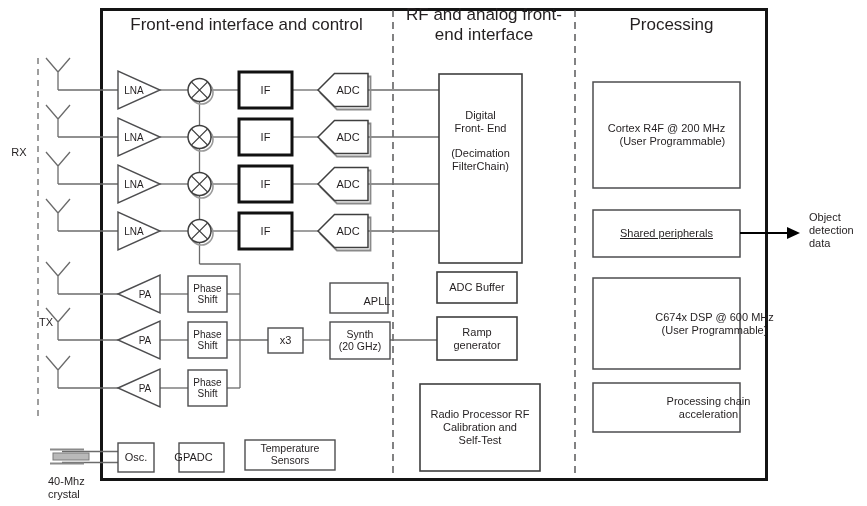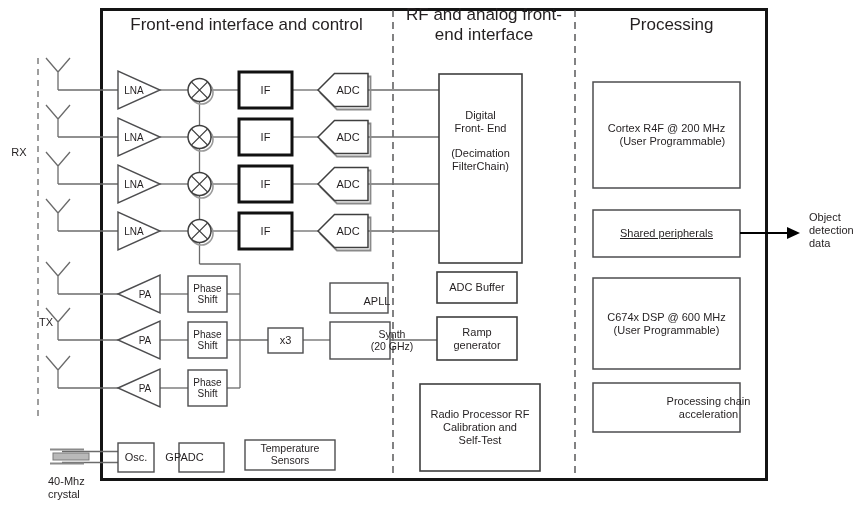--- a/index.html
+++ b/index.html
@@ -220,47 +220,47 @@
 
   <div class="lbl small" style="left:188px;top:282px;width:39px;height:24px;">Phase
 Shift</div>
   <div class="lbl small" style="left:188px;top:328px;width:39px;height:24px;">Phase
 Shift</div>
   <div class="lbl small" style="left:188px;top:376px;width:39px;height:24px;">Phase
 Shift</div>
 
   <div class="lbl" style="left:268px;top:328px;width:35px;height:25px;">x3</div>
   <div class="lbl" style="left:348px;top:283px;width:58px;height:37px;">APLL</div>
-  <div class="lbl small" style="left:330px;top:322px;width:60px;height:37px;font-size:10.5px;padding-left:32px;">Synth
+  <div class="lbl small" style="left:330px;top:322px;width:60px;height:37px;font-size:10.5px;">Synth
 (20 GHz)</div>
 
   <div class="lbl" style="left:439px;top:74px;width:83px;height:134px;">Digital
 Front- End
 
 (Decimation
 FilterChain)</div>
   <div class="lbl" style="left:437px;top:272px;width:80px;height:31px;">ADC Buffer</div>
   <div class="lbl" style="left:437px;top:317px;width:80px;height:43px;">Ramp
 generator</div>
   <div class="lbl" style="left:420px;top:384px;width:120px;height:87px;border-radius:22px;">Radio Processor RF
 Calibration and
 Self-Test</div>
 
   <div class="lbl" style="left:593px;top:82px;width:147px;height:106px;text-align:right;">Cortex R4F @ 200 MHz
 (User Programmable)</div>
   <div class="lbl" style="left:593px;top:210px;width:147px;height:47px;text-decoration:underline;">Shared peripherals</div>
-  <div class="lbl" style="left:593px;top:278px;width:147px;height:91px;">C674x DSP @ 600 MHz
+  <div class="lbl" style="left:593px;top:278px;width:147px;height:91px;padding-left:48px;">C674x DSP @ 600 MHz
 (User Programmable)</div>
   <div class="lbl" style="left:593px;top:383px;width:147px;height:49px;margin-left:42px;">Processing chain
 acceleration</div>
 
   <div class="lbl left" style="left:809px;top:211px;width:58px;height:46px;align-items:flex-start;">Object
 detection
 data</div>
 
   <div class="lbl" style="left:118px;top:443px;width:36px;height:29px;">Osc.</div>
-  <div class="lbl" style="left:162px;top:443px;width:45px;height:29px;text-align:right;">GPADC</div>
+  <div class="lbl" style="left:171px;top:443px;width:45px;height:29px;text-align:right;">GPADC</div>
   <div class="lbl small" style="left:245px;top:440px;width:90px;height:30px;font-size:10.5px;">Temperature
 Sensors</div>
   <div class="lbl left" style="left:48px;top:475px;width:60px;height:26px;align-items:flex-start;">40-Mhz
 crystal</div>
 
 </div>
 
 </body></html>

